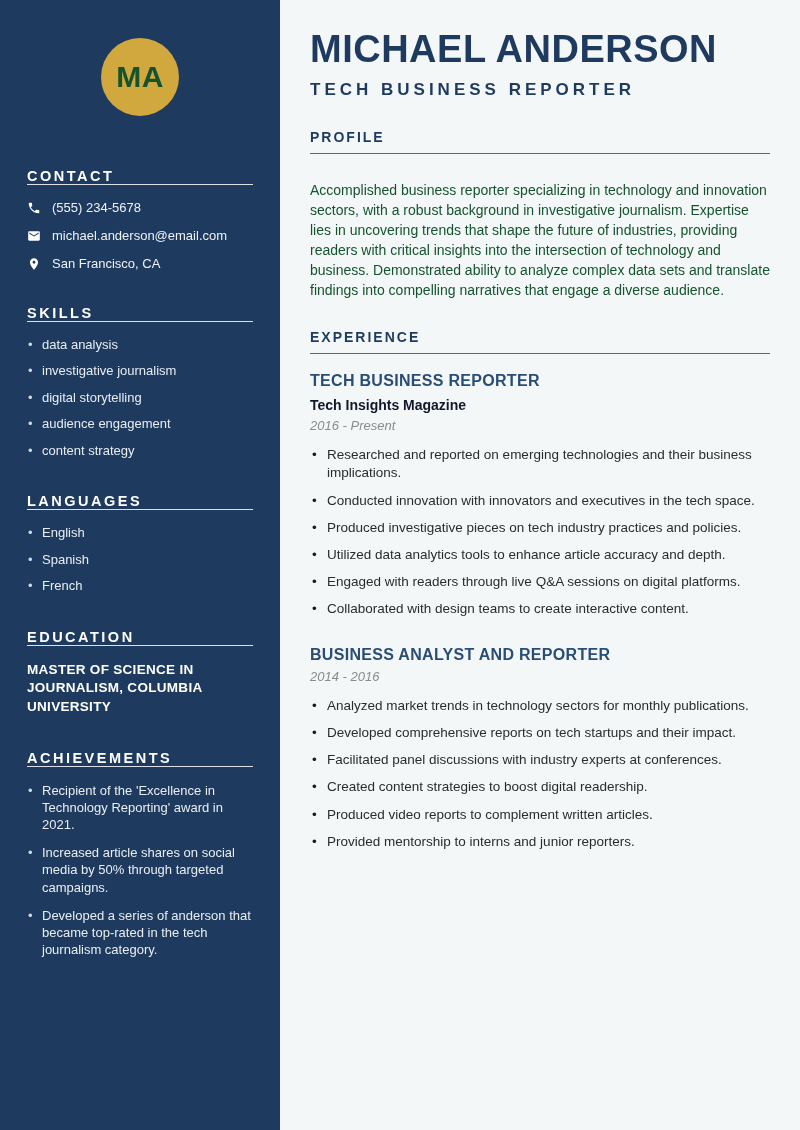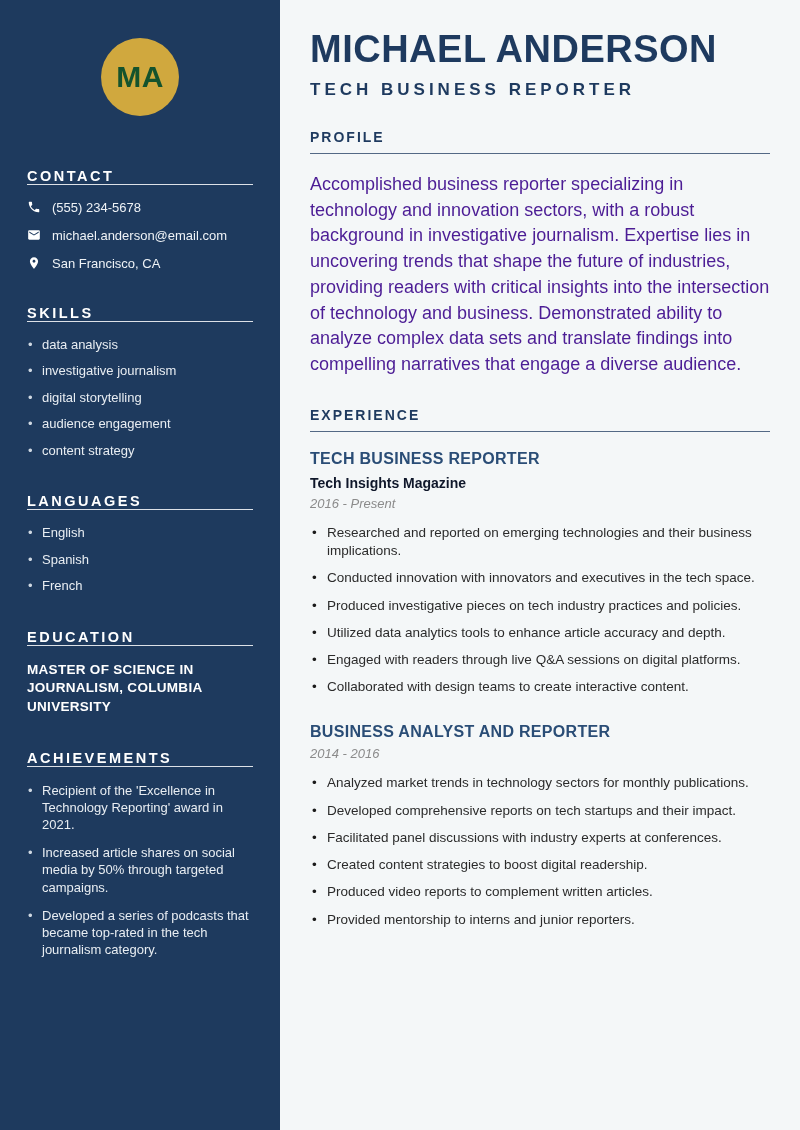--- a/index.html
+++ b/index.html
@@ -36,21 +36,21 @@
   .side-heading {
     font-size: 14.5px;
     font-weight: 700;
     letter-spacing: 2.5px;
     color: #ffffff;
     border-bottom: 1px solid rgba(255,255,255,0.85);
     margin-bottom: 15px;
   }
   .contact-row {
     display: flex;
-    align-items: flex-start;
+    align-items: flex-end;
     gap: 11px;
     margin-bottom: 13px;
     font-size: 13px;
     color: #eef2f6;
   }
   .contact-row svg { flex: 0 0 auto; display: block; }
   .side-list { list-style: none; }
   .side-list li {
     font-size: 13px;
     color: #e8edf2;
@@ -98,24 +98,24 @@
   .main-section { margin-top: 29px; }
   .main-heading {
     font-size: 14px;
     font-weight: 700;
     letter-spacing: 2px;
     color: #1e3a5f;
     padding-bottom: 8px;
     border-bottom: 1px solid rgba(30,58,95,0.75);
   }
   .profile-text {
-    margin-top: 18px;
-    font-size: 18px;
+    margin-top: 26px;
+    font-size: 14px;
     line-height: 1.43;
-    color: #4c1d95;
+    color: #14532d;
     max-width: 470px;
   }
   .job { margin-top: 18px; }
   .job + .job { margin-top: 27px; }
   .job-title {
     font-size: 16px;
     font-weight: 700;
     color: #2a4d76;
     letter-spacing: 0.3px;
   }
@@ -210,21 +210,21 @@
   <section class="side-section">
     <h2 class="side-heading">EDUCATION</h2>
     <p class="degree">MASTER OF SCIENCE IN JOURNALISM, COLUMBIA UNIVERSITY</p>
   </section>
 
   <section class="side-section">
     <h2 class="side-heading">ACHIEVEMENTS</h2>
     <ul class="side-list ach-list">
         <li>Recipient of the 'Excellence in Technology Reporting' award in 2021.</li>
         <li>Increased article shares on social media by 50% through targeted campaigns.</li>
-        <li>Developed a series of podcasts that became top-rated in the tech journalism category.</li>
+        <li>Developed a series of anderson that became top-rated in the tech journalism category.</li>
       </ul>
   </section>
 </aside>
 
 <main class="main">
   <h1 class="name">MICHAEL ANDERSON</h1>
   <div class="subtitle">TECH BUSINESS REPORTER</div>
 
   <section class="main-section">
     <h2 class="main-heading">PROFILE</h2>

